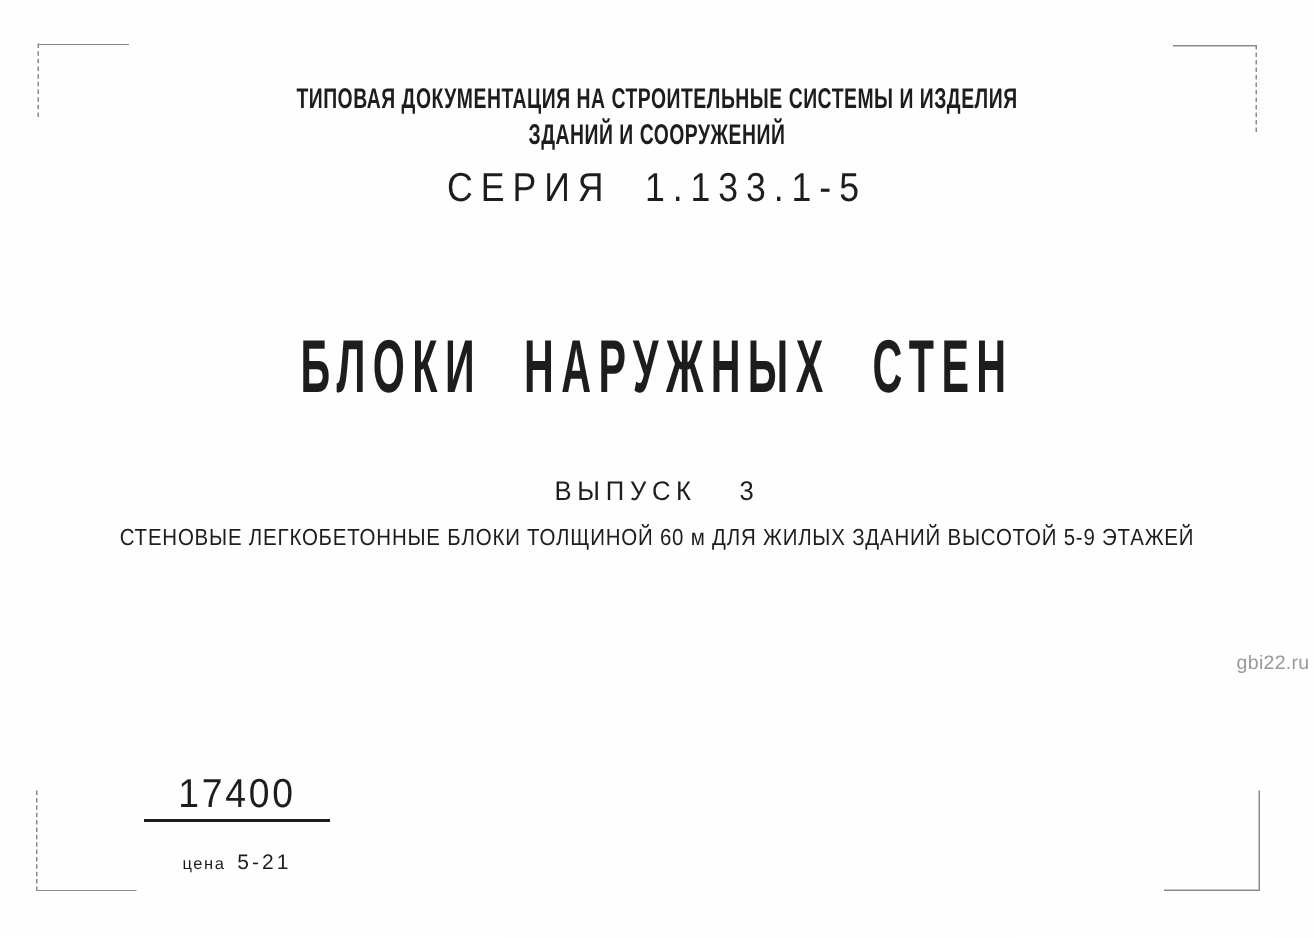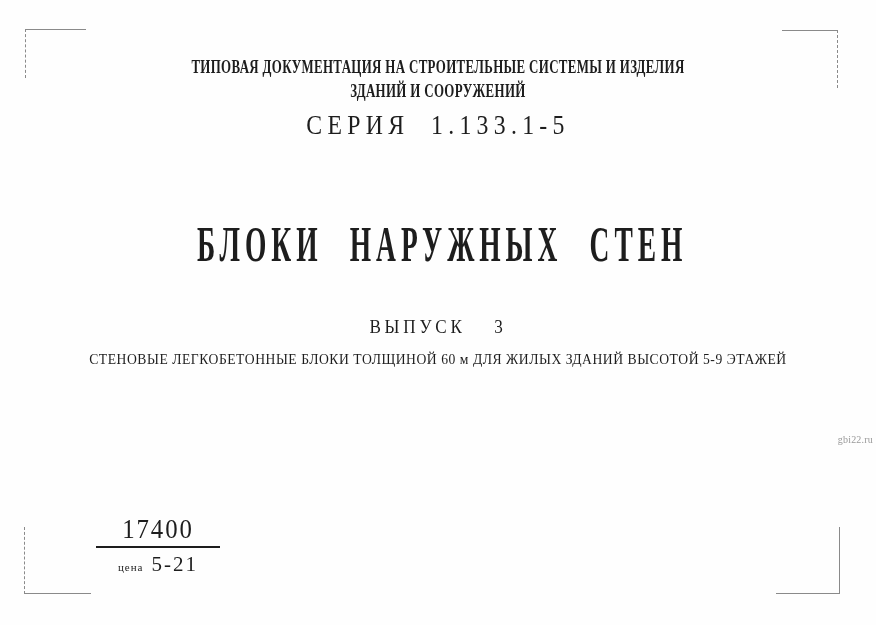--- a/index.html
+++ b/index.html
@@ -6,21 +6,21 @@
     margin: 0;
     padding: 0;
     background: #ffffff;
   }
   .page {
     position: relative;
     width: 876px;
     height: 625px;
     background: #fefefe;
     overflow: hidden;
-    font-family: Liberation Serif, serif;
+    font-family: Liberation Sans, sans-serif;
     color: #1d1d1d;
   }
 
   
   .row {
     position: absolute;
     left: 0;
     width: 876px;
     text-align: center;
     white-space: nowrap;
@@ -75,21 +75,21 @@
     font-size: 15.5px;
     letter-spacing: 0.6px;
     transform: scaleX(0.88);
   }
 
   
   .watermark {
     position: absolute;
     top: 434px;
     right: 3px;
-    font-size: 10px;
+    font-size: 13px;
     color: #999999;
     letter-spacing: 0.2px;
   }
 
   
   .price-stamp {
     position: absolute;
     left: 96px;
     top: 516px;
     width: 124px;
@@ -105,28 +105,28 @@
   .price-divider {
     border: 0;
     border-top: 2px solid #1d1d1d;
     margin: 0;
   }
   .price-bottom {
     display: flex;
     justify-content: center;
     align-items: baseline;
     gap: 8px;
-    margin-top: 4px;
+    margin-top: 18px;
   }
   .price-label {
     font-size: 11px;
     letter-spacing: 1px;
   }
   .price-value {
-    font-size: 21px;
+    font-size: 14px;
     letter-spacing: 2px;
     text-align: right;
   }
 
   
   .crop {
     position: absolute;
   }
   .crop-tl {
     left: 25px; top: 29px; width: 60px; height: 48px;

